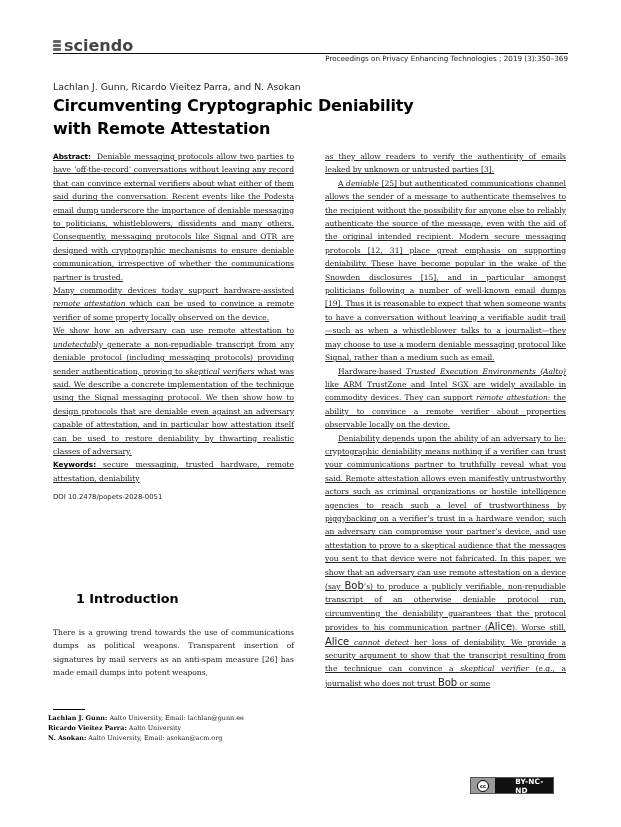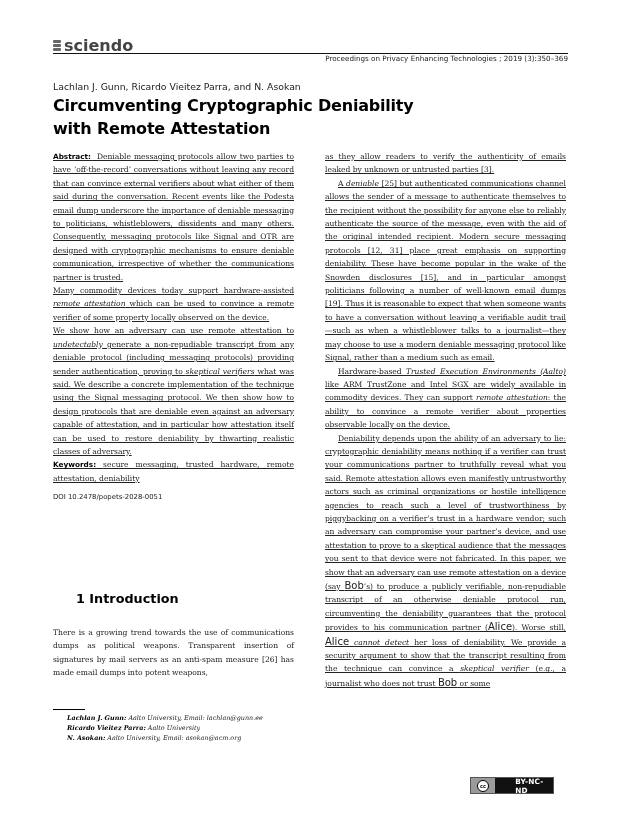--- a/index.html
+++ b/index.html
@@ -22,21 +22,21 @@
   .indent { text-indent: 13px; }
   .lbl { font-family: "DejaVu Sans", sans-serif; font-weight: bold; font-size: 7.3px; color: #000; }
   .sans-small { font-family: "DejaVu Sans", sans-serif; font-size: 10px; }
   .doi { font-family: "DejaVu Sans", sans-serif; font-size: 6.9px; line-height: 12px; color: #222; margin-top: 6px; }
   .kw { margin-top: 6px; }
 
   .section { position: absolute; left: 53px; top: 591px; font-family: "DejaVu Sans", sans-serif; font-weight: bold; font-size: 12.8px; color: #000; margin-left: 23px; }
   .intro { position: absolute; left: 53px; top: 626px; width: 241px; font-size: 7.55px; line-height: 13.4px; text-align: justify; color: #222; }
 
   .footrule { position: absolute; left: 53px; top: 709px; width: 32px; border-top: 1px solid #000; }
-  .footnotes { position: absolute; left: 67px; top: 713px; width: 250px; font-size: 6.4px; line-height: 10px; color: #222; font-style: italic; }
+  .footnotes { position: absolute; left: 48px; top: 713px; width: 250px; font-size: 6.4px; line-height: 10px; color: #222; }
   .footnotes b { font-weight: bold; color: #000; }
 
   .cc { position: absolute; left: 470px; top: 777px; width: 84px; height: 17px; background: #111; border: 1px solid #555; display: flex; align-items: center; }
   .cc-left { width: 26px; height: 15px; background: #9a9a9a; display: flex; align-items: center; justify-content: center; }
   .cc-circle { width: 12px; height: 12px; border-radius: 50%; background: #fff; border: 1.5px solid #000; font-family: "DejaVu Sans", sans-serif; font-weight: bold; font-size: 5.2px; display: flex; align-items: center; justify-content: center; color: #000; }
   .cc-text { color: #fff; font-family: "DejaVu Sans", sans-serif; font-weight: bold; font-size: 7.3px; padding-left: 20px; letter-spacing: 0.2px; }
 </style>
 </head>
 <body>
 

